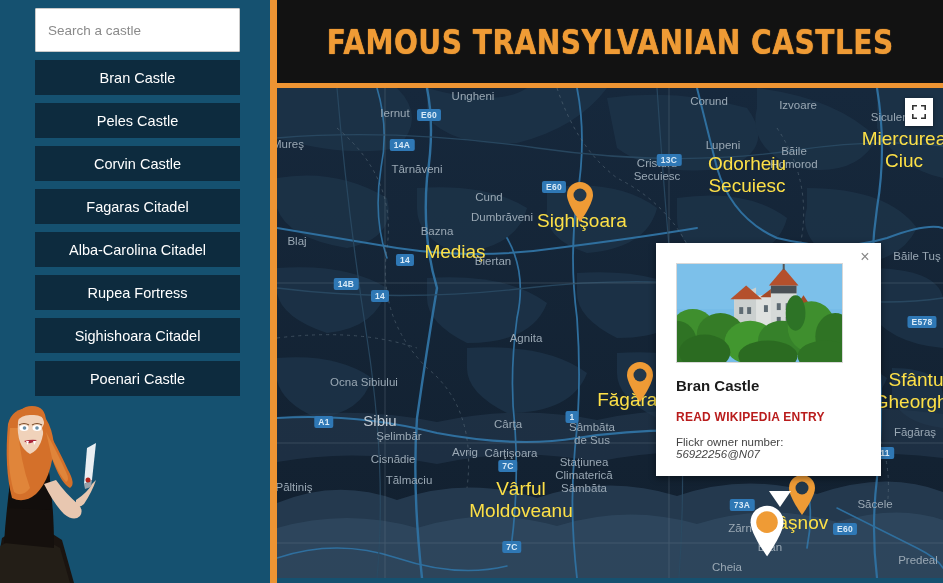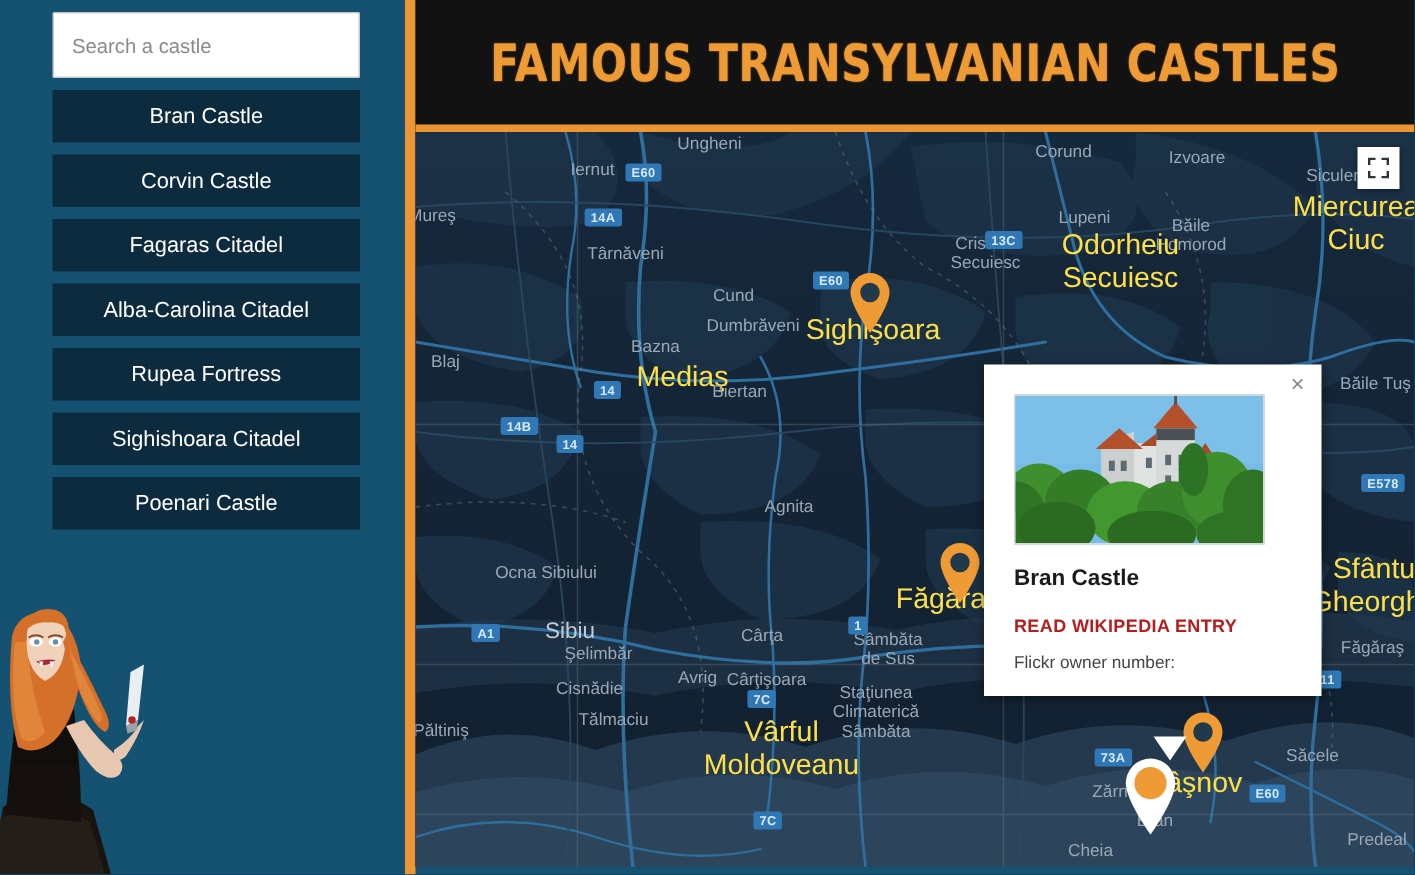--- a/index.html
+++ b/index.html
@@ -223,20 +223,21 @@
 <div id="app">
 
   <div id="sidebar">
 
     <div id="search-wrap">
       <input id="search-input" type="text" placeholder="Search a castle" style="">
     </div>
 
     <div id="castle-list">
         <button class="castle-btn">Bran Castle</button>
+        <button class="castle-btn">Peles Castle</button>
         <button class="castle-btn">Corvin Castle</button>
         <button class="castle-btn">Fagaras Citadel</button>
         <button class="castle-btn">Alba-Carolina Citadel</button>
         <button class="castle-btn">Rupea Fortress</button>
         <button class="castle-btn">Sighishoara Citadel</button>
         <button class="castle-btn">Poenari Castle</button>
       </div>
 
     <svg id="vampire-lady" viewBox="0 0 130 195">
 
@@ -503,17 +504,18 @@
               <ellipse cx="120" cy="50" rx="10" ry="18" fill="#2d7326"></ellipse>
             </g>
           </svg>
         </div>
 
         <div id="info-title">Bran Castle</div>
 
         <a id="info-wiki-link">READ WIKIPEDIA ENTRY</a>
 
         <div id="info-flickr-label">Flickr owner number:</div>
+        <div id="info-flickr-value">56922256@N07</div>
       </div>
 
     </div>
   </div>
 </div>
 
 </body></html>

